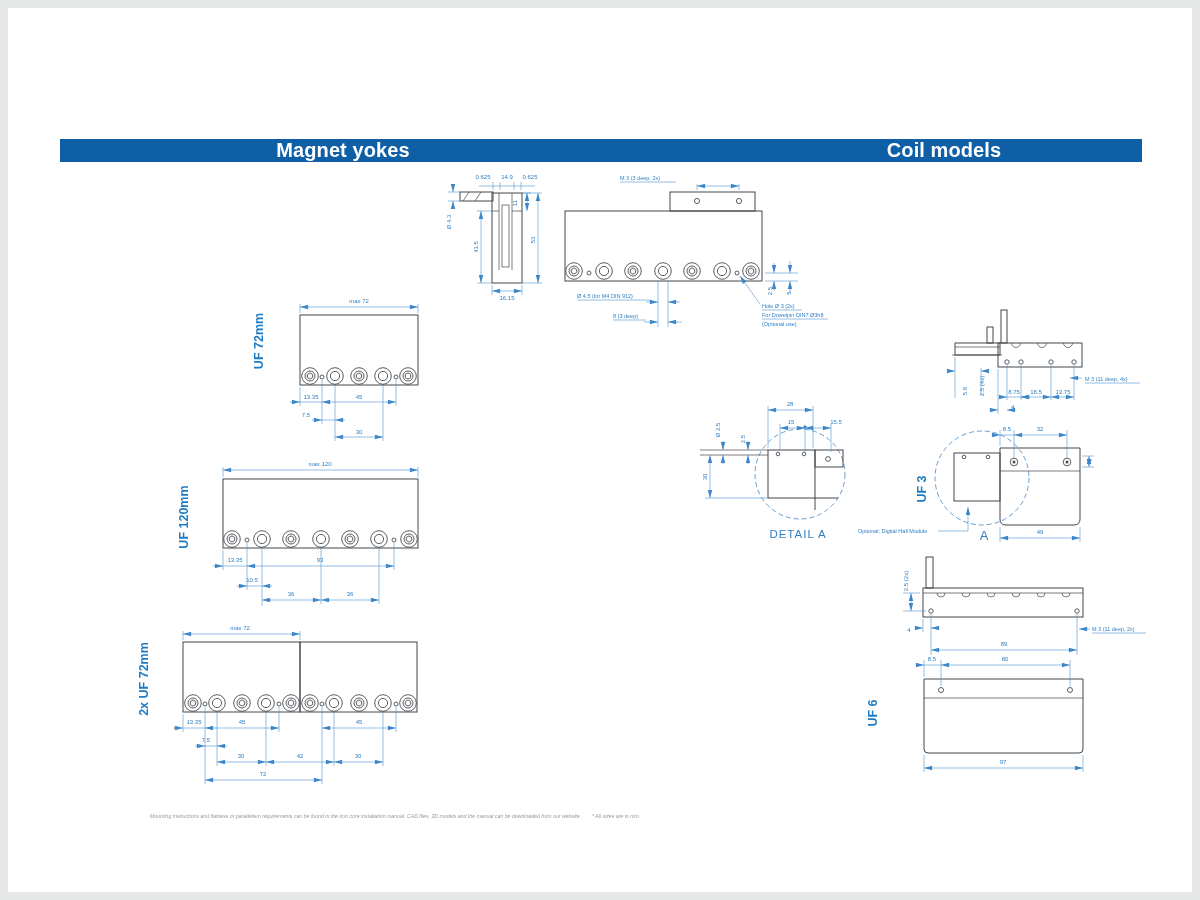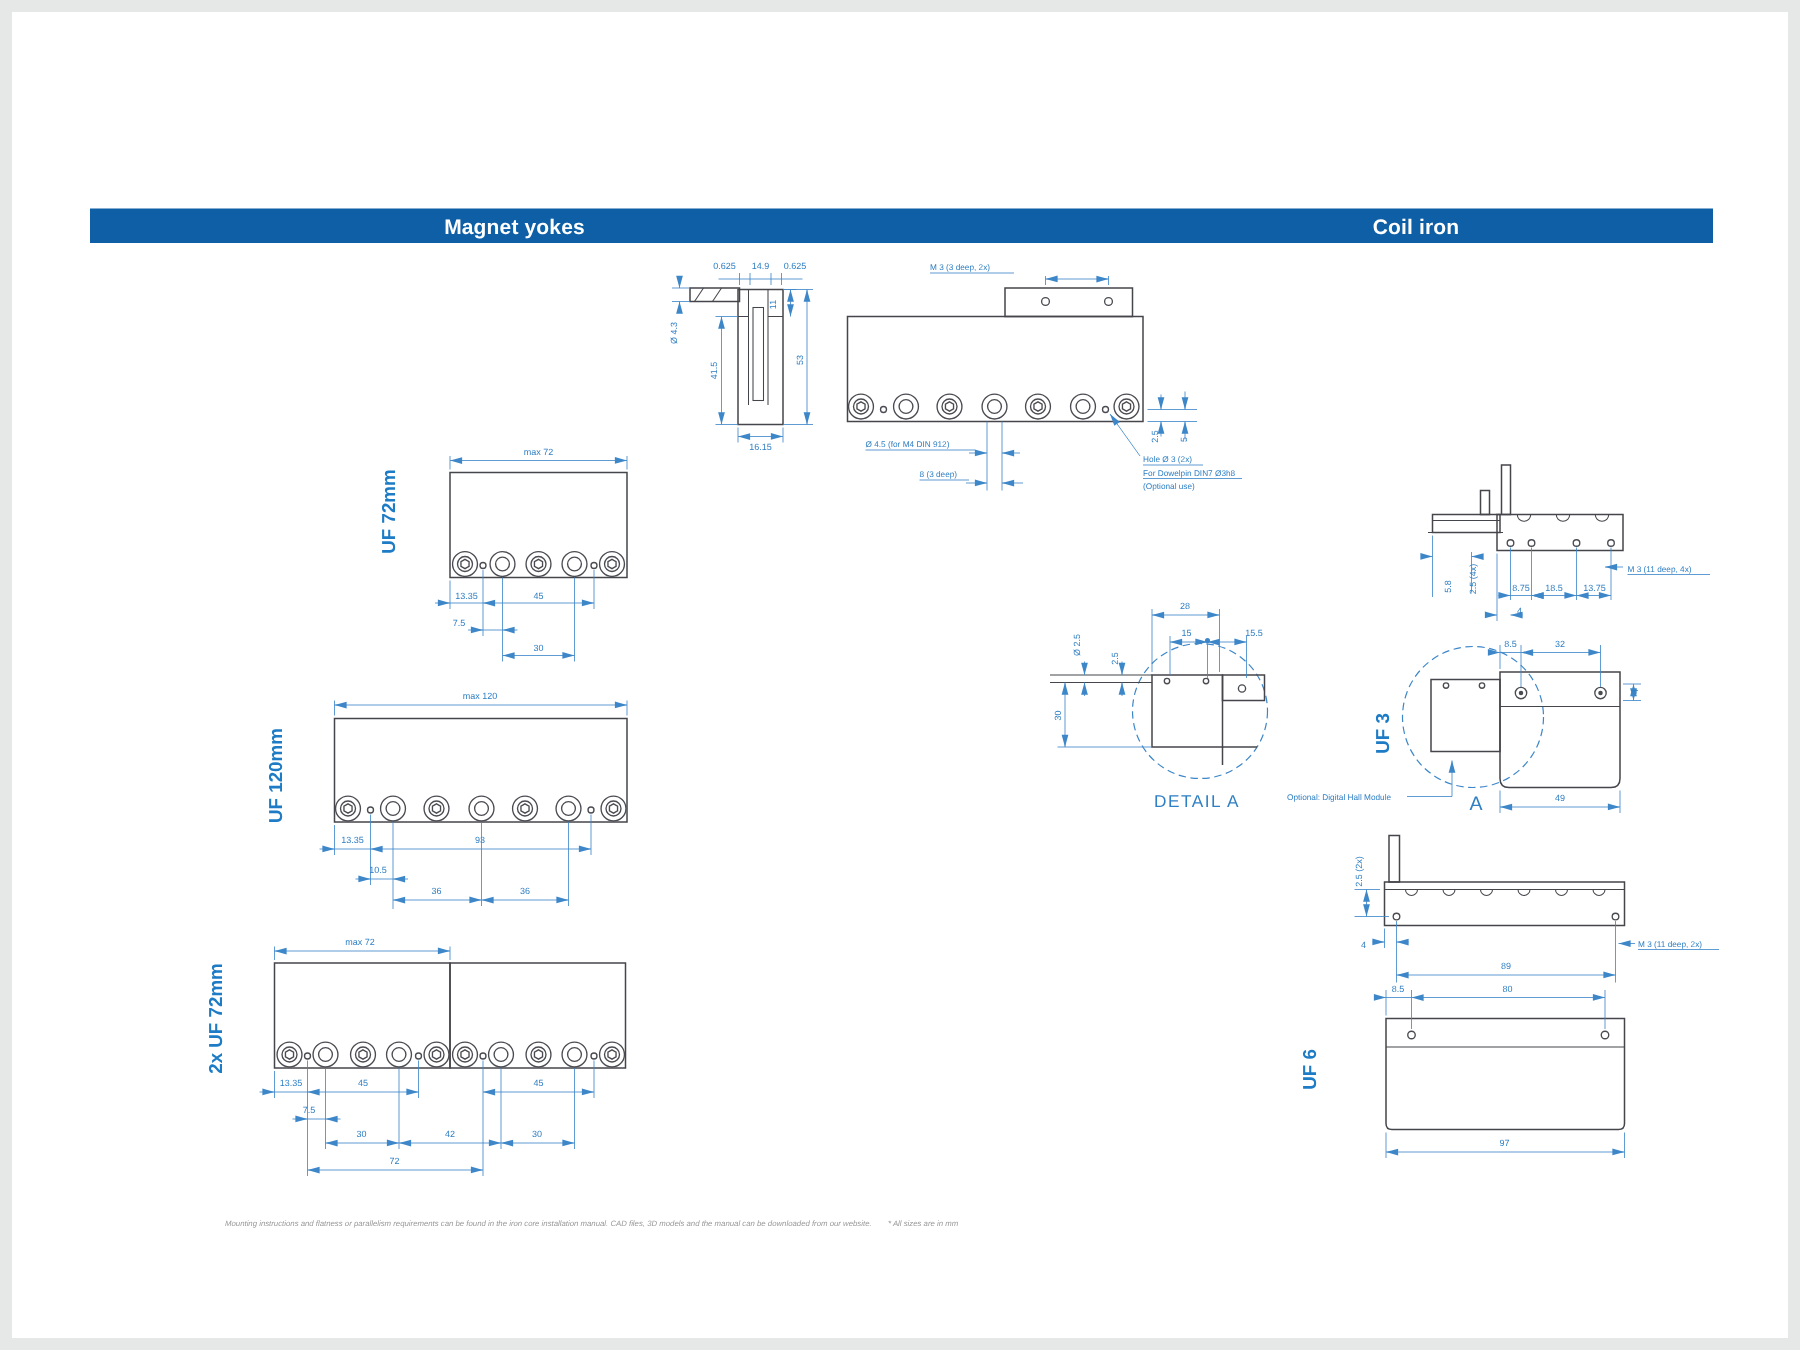--- a/index.html
+++ b/index.html
@@ -1,19 +1,19 @@
 <!DOCTYPE html>
 <html><head>
 <meta charset="utf-8">
 <style>
   html,body{margin:0;padding:0;}
   body{width:1200px;height:900px;background:#e6e7e7;position:relative;font-family:"Liberation Sans",sans-serif;}
   #page{position:absolute;left:8px;top:8px;right:8px;bottom:8px;background:#ffffff;}
   #hdr{position:absolute;left:60px;top:139px;width:1082px;height:23px;background:#0e5fa6;}
-  #hdr span{position:absolute;top:50%;transform:translate(-50%,-52%);color:#ffffff;font-weight:bold;font-size:14px;letter-spacing:.1px;white-space:nowrap;}
+  #hdr span{position:absolute;top:50%;transform:translate(-50%,-52%);color:#ffffff;font-weight:bold;font-size:20px;letter-spacing:.1px;white-space:nowrap;}
   #hdr .lt{left:283px;}
   #hdr .rt{left:884px;}
   #foot-l{position:absolute;left:150px;top:813px;font-size:5.2px;font-style:italic;color:#999;white-space:nowrap;}
   #foot-r{position:absolute;left:592px;top:813px;font-size:5.2px;font-style:italic;color:#999;white-space:nowrap;}
   svg.cv{position:absolute;left:0;top:0;width:1200px;height:900px;}
   .ol{stroke:#45464b;stroke-width:1;fill:none;}
   .ol2{stroke:#45464b;stroke-width:.7;fill:none;}
   .screw{stroke:#4b4c52;stroke-width:.9;fill:none;}
   .dim{stroke:#3d87c9;stroke-width:.55;fill:none;}
   .dimb{stroke:#3d87c9;stroke-width:.8;fill:none;}
@@ -27,21 +27,21 @@
   .cap{fill:#2f7fc4;font-size:11.5px;letter-spacing:1px;text-anchor:middle;}
   .aa{fill:#2f7fc4;font-size:13px;text-anchor:middle;}
 </style>
 </head>
 <body>
 
 <div id="page"></div>
 
 <div id="hdr">
   <span class="lt">Magnet yokes</span>
-  <span class="rt">Coil iron</span>
+  <span class="rt">Coil models</span>
 </div>
 
 <svg class="cv" viewBox="0 0 1200 900">
   <defs>
     <marker id="arw" viewBox="0 0 10 6" refX="9.5" refY="3" markerWidth="9" markerHeight="5.4" orient="auto-start-reverse" markerUnits="userSpaceOnUse">
       <path d="M0.5,0.5 L9.5,3 L0.5,5.5 Z" fill="#3d87c9"></path>
     </marker>
     <g id="torx">
       <circle r="8.3"></circle>
         <circle r="5"></circle>

